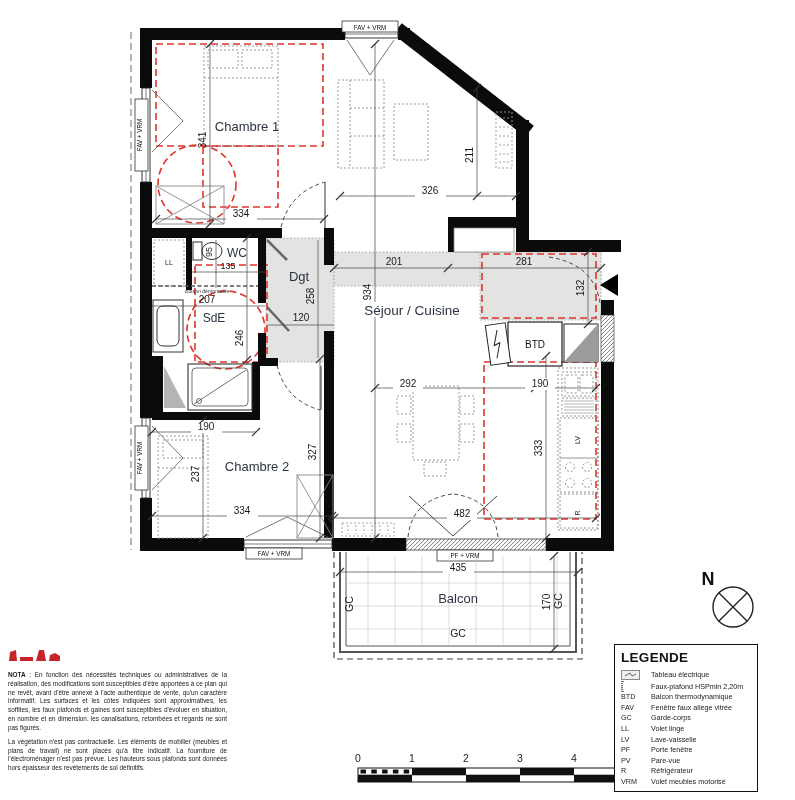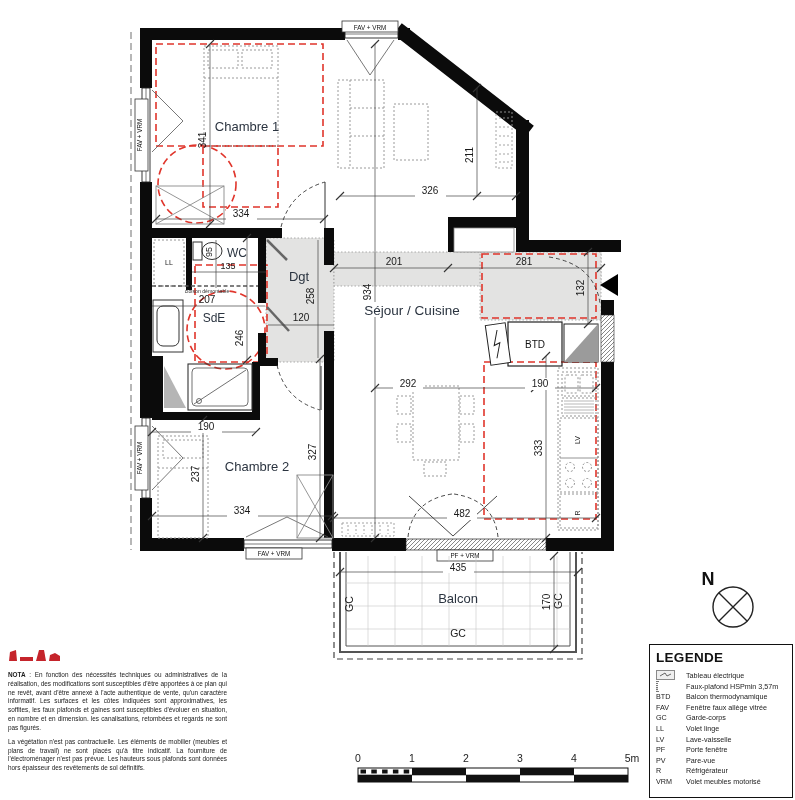--- a/index.html
+++ b/index.html
@@ -5,23 +5,23 @@
   html,body{margin:0;padding:0;background:#fff;}
   body{width:795px;height:800px;position:relative;font-family:"Liberation Sans",sans-serif;overflow:hidden;}
   svg text{font-family:"Liberation Sans",sans-serif;}
   .plan-svg{position:absolute;left:0;top:0;}
   
   .nota{position:absolute;left:8px;top:646px;width:219px;color:#1a1a1a;}
   .nota .logo{margin-bottom:5px;}
   .nota p{font-size:6.4px;line-height:1.38;text-align:justify;margin:0 0 5px 0;}
   .nota b{font-weight:700;}
   
-  .legend{position:absolute;left:649px;top:644px;width:130px;border:1.4px solid #111;background:#fff;padding:5px 6px 9px 6px;}
+  .legend{position:absolute;left:614px;top:644px;width:130px;border:1.4px solid #111;background:#fff;padding:5px 6px 3px 6px;}
   .legend h2{font-size:13.5px;font-weight:600;margin:0 0 5px 0;letter-spacing:.3px;color:#111;}
-  .lrow{display:flex;align-items:center;margin:1.6px 0;}
+  .lrow{display:flex;align-items:flex-start;margin:1.6px 0;}
   .labbr{width:30px;flex:0 0 30px;font-size:7.2px;color:#222;}
   .llabel{font-size:7.2px;color:#222;}
   .icon-tableau{width:17px;height:8px;border:1px solid #8a8a8a;background:#efefef;display:flex;align-items:center;justify-content:center;}
   .icon-faux{width:17px;height:8px;border:1px dotted #777;background-image:radial-gradient(circle,#555 .6px,transparent .95px);background-size:2.6px 2.6px;}
 </style>
 </head>
 <body>
 
 <svg class="plan-svg" width="795" height="800" viewBox="0 0 795 800">
   <defs>
@@ -398,21 +398,21 @@
         <span class="icon-tableau">
           <svg width="13" height="6" viewBox="0 0 13 6">
             <path d="M1,4 L6,1 L8,4 L12,2" stroke="#555" stroke-width="0.9" fill="none"></path>
           </svg>
         </span>
       </span>
     <span class="llabel">Tableau électrique</span>
   </div>
   <div class="lrow">
     <span class="labbr"><span class="icon-faux"></span></span>
-    <span class="llabel">Faux-plafond HSPmin 3,57m</span>
+    <span class="llabel">Faux-plafond HSPmin 2,20m</span>
   </div>
   <div class="lrow">
     <span class="labbr">BTD</span>
     <span class="llabel">Balcon thermodynamique</span>
   </div>
   <div class="lrow">
     <span class="labbr">FAV</span>
     <span class="llabel">Fenêtre faux allège vitrée</span>
   </div>
   <div class="lrow">

